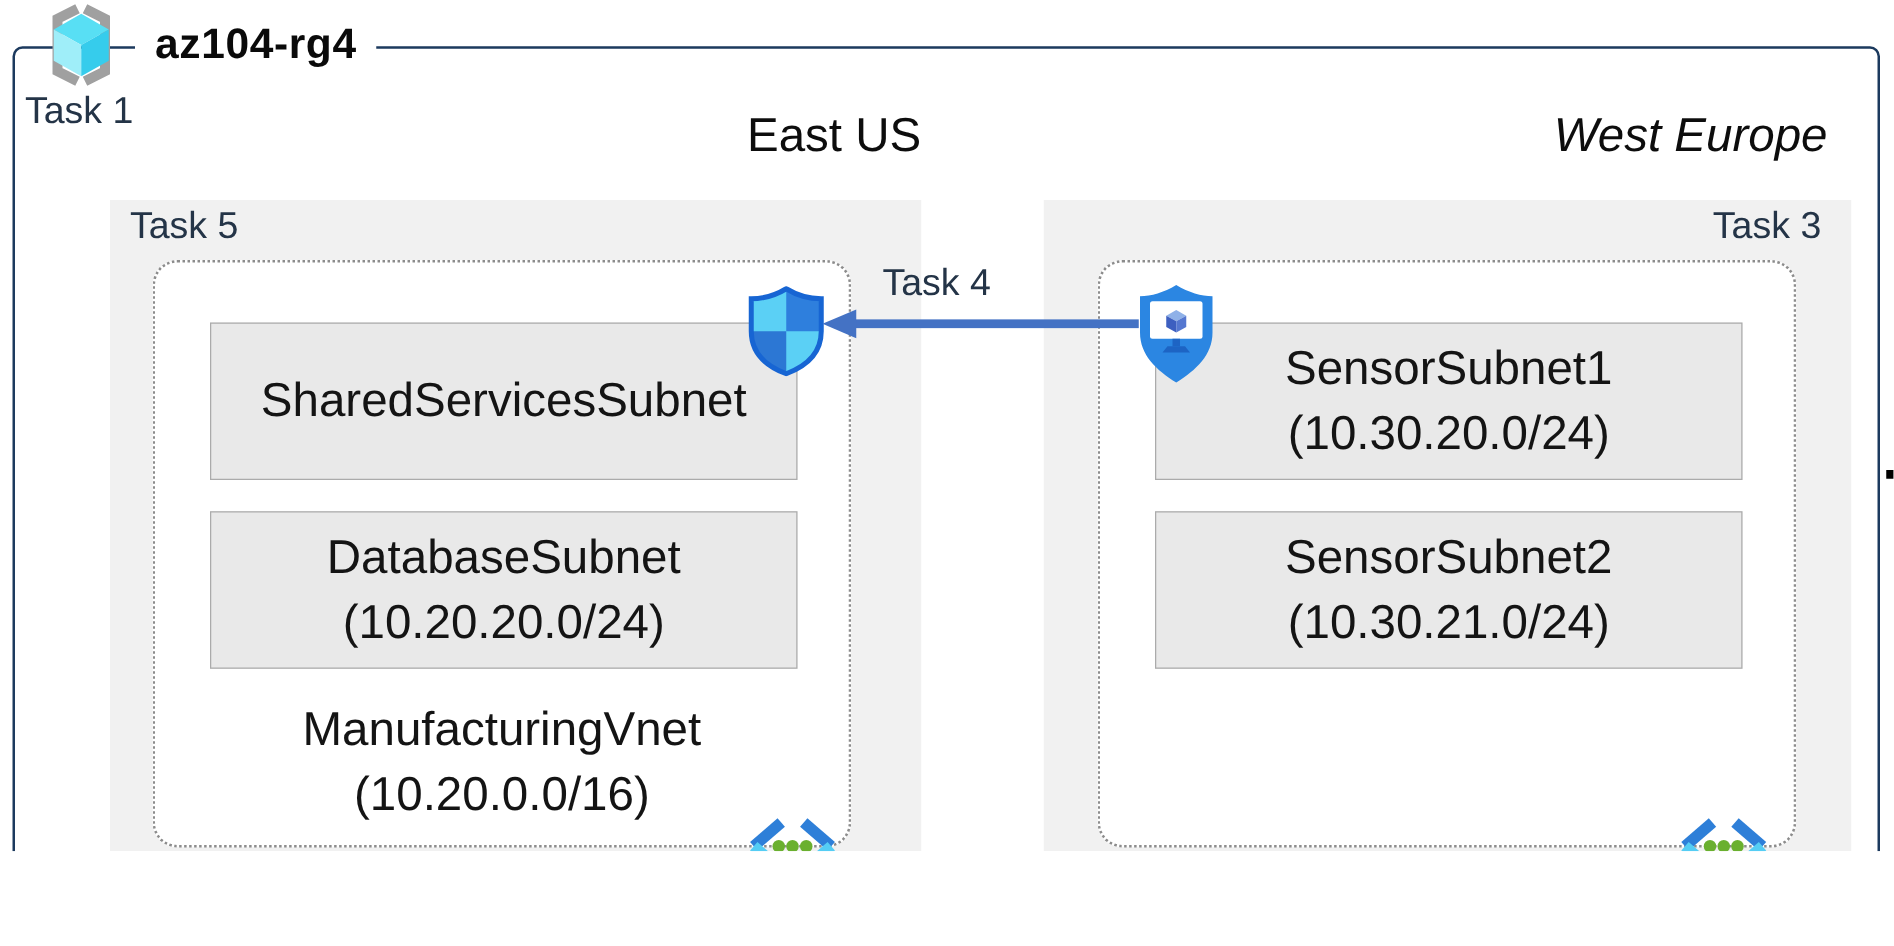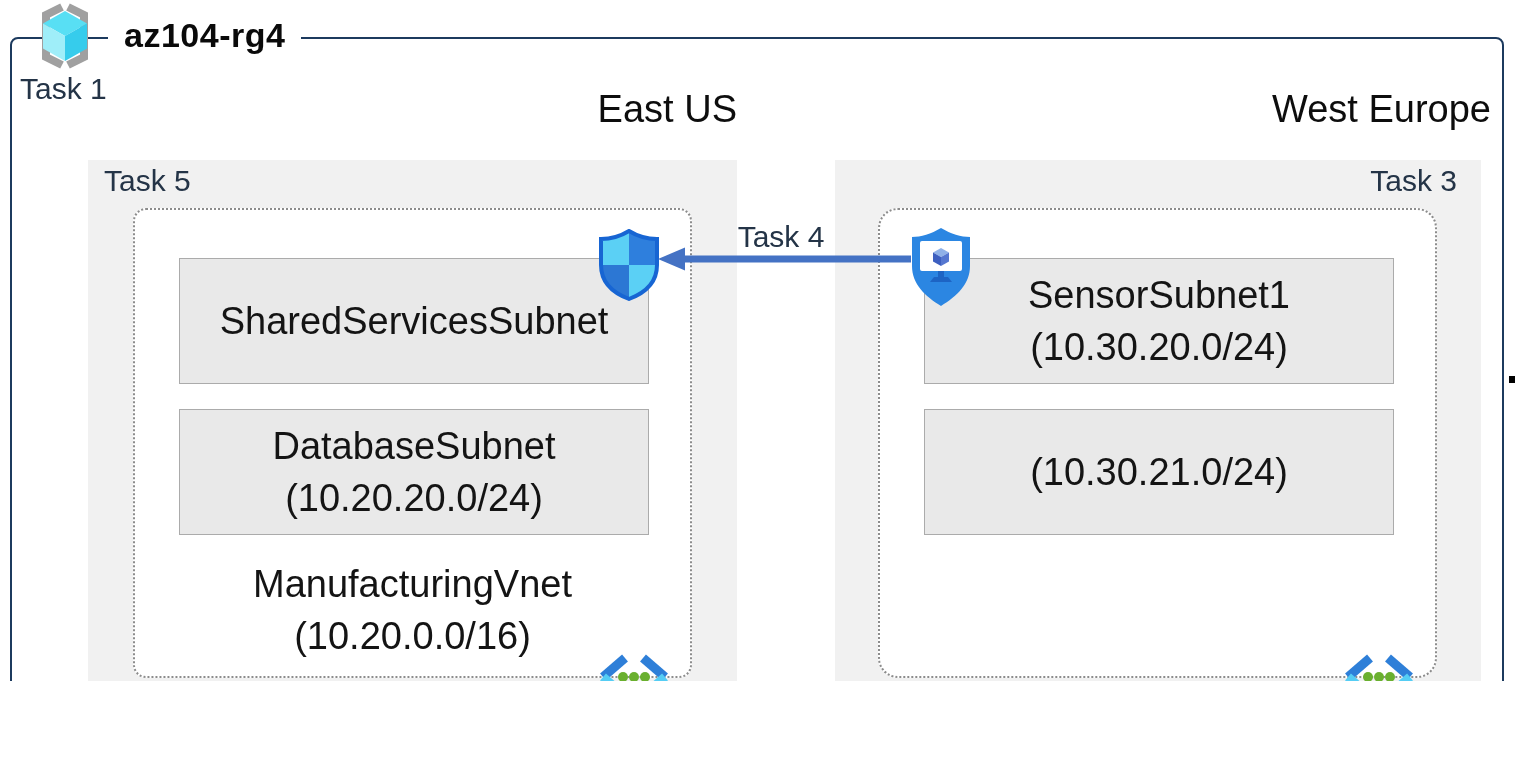--- a/index.html
+++ b/index.html
@@ -14,40 +14,40 @@
   }
   .rg-icon{position:absolute;left:26px;top:3px;}
   .rg-title{
     position:absolute;left:108px;top:16px;background:#ffffff;padding:0 16px;
     font-size:34px;font-weight:700;color:#0a0a0a;letter-spacing:.5px;white-space:nowrap;
   }
   .task-label{
     position:absolute;font-size:30px;font-weight:400;color:#243447;white-space:nowrap;
   }
   .task1{left:20px;top:72px;}
-  .task4{left:706px;top:220px;width:150px;text-align:center;}
+  .task4{left:706px;top:210px;width:150px;text-align:left;}
   .region-label{
     position:absolute;top:88px;text-align:right;
     font-size:38px;font-weight:300;color:#0d0d0d;white-space:nowrap;
   }
   .region-label.east{left:88px;width:649px;}
-  .region-label.west{left:845px;width:646px;}
+  .region-label.west{left:816px;width:646px;font-style:italic;}
   .region-box{
     position:absolute;top:160px;height:563px;background:#f1f1f1;
   }
   .region-box.east{left:88px;width:649px;}
   .region-box.west{left:835px;width:646px;}
   .region-box .task-label{position:absolute;top:4px;}
   .region-box .task-label.tl{left:16px;}
   .region-box .task-label.tr{right:24px;}
   .vnet-box{
     position:absolute;top:208px;width:559px;height:470px;background:#ffffff;
     border:2.5px dotted #8c8c8c;border-radius:20px;box-sizing:border-box;
   }
-  .vnet-box.east{left:133px;border-radius:13px;}
+  .vnet-box.east{left:122px;}
   .vnet-box.west{left:878px;}
   .subnet-box{
     position:absolute;left:44px;width:470px;height:126px;
     background:#e9e9e9;border:1.5px solid #ababab;box-sizing:border-box;
     display:flex;flex-direction:column;align-items:center;justify-content:center;
     font-size:38px;font-weight:300;line-height:52px;color:#141414;text-align:center;
   }
   .subnet-box.first{top:48px;}
   .subnet-box.second{top:199px;text-align:center;}
   .vnet-label{
@@ -104,20 +104,21 @@
       <div>(10.20.0.0/16)</div>
     </div>
   </div>
 
   <div class="vnet-box west">
     <div class="subnet-box first">
       <span>SensorSubnet1</span>
       <span>(10.30.20.0/24)</span>
     </div>
     <div class="subnet-box second">
+      <span>SensorSubnet2</span>
       <span>(10.30.21.0/24)</span>
     </div>
   </div>
 
   <svg class="vnet-icon east" width="76" height="52" viewBox="0 0 76 52">
     <line x1="29" y1="7" x2="7" y2="26" stroke="#2e7fd8" stroke-width="9"></line>
     <line x1="7" y1="26" x2="29" y2="45" stroke="#55cdf4" stroke-width="9"></line>
     <line x1="47" y1="7" x2="69" y2="26" stroke="#2e7fd8" stroke-width="9"></line>
     <line x1="69" y1="26" x2="47" y2="45" stroke="#55cdf4" stroke-width="9"></line>
     <circle cx="27" cy="26" r="5" fill="#6ab02f"></circle>

